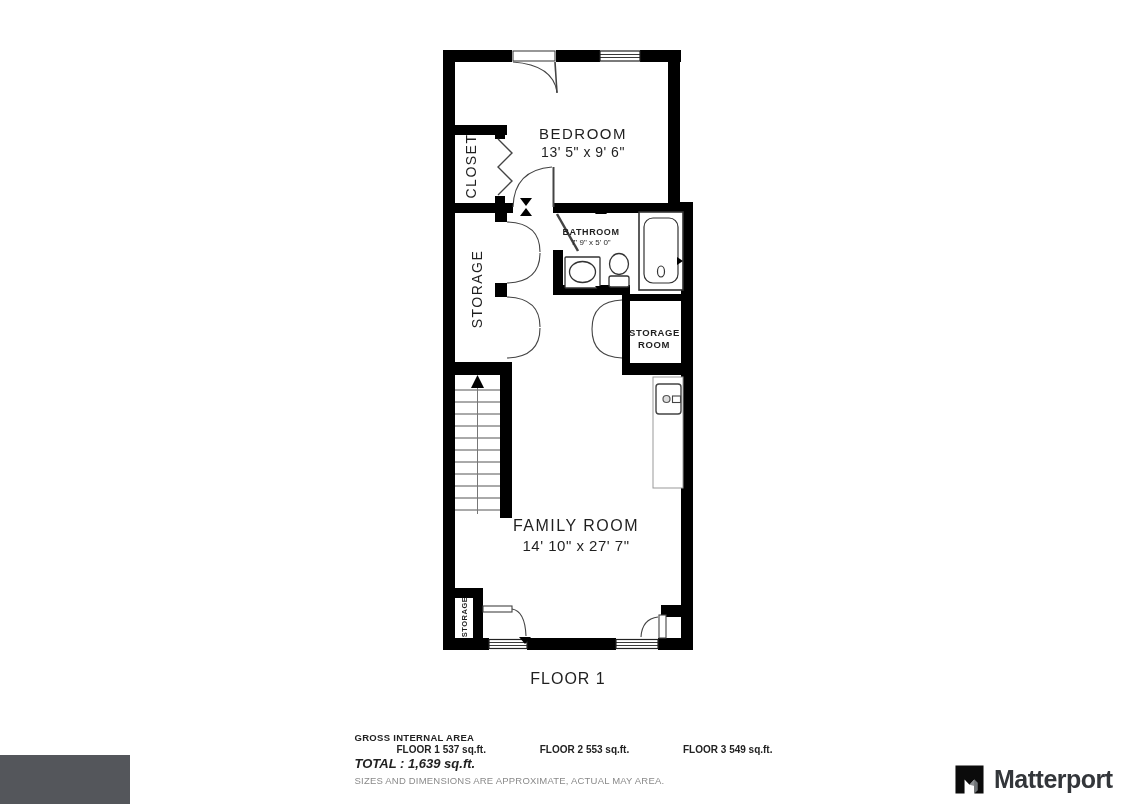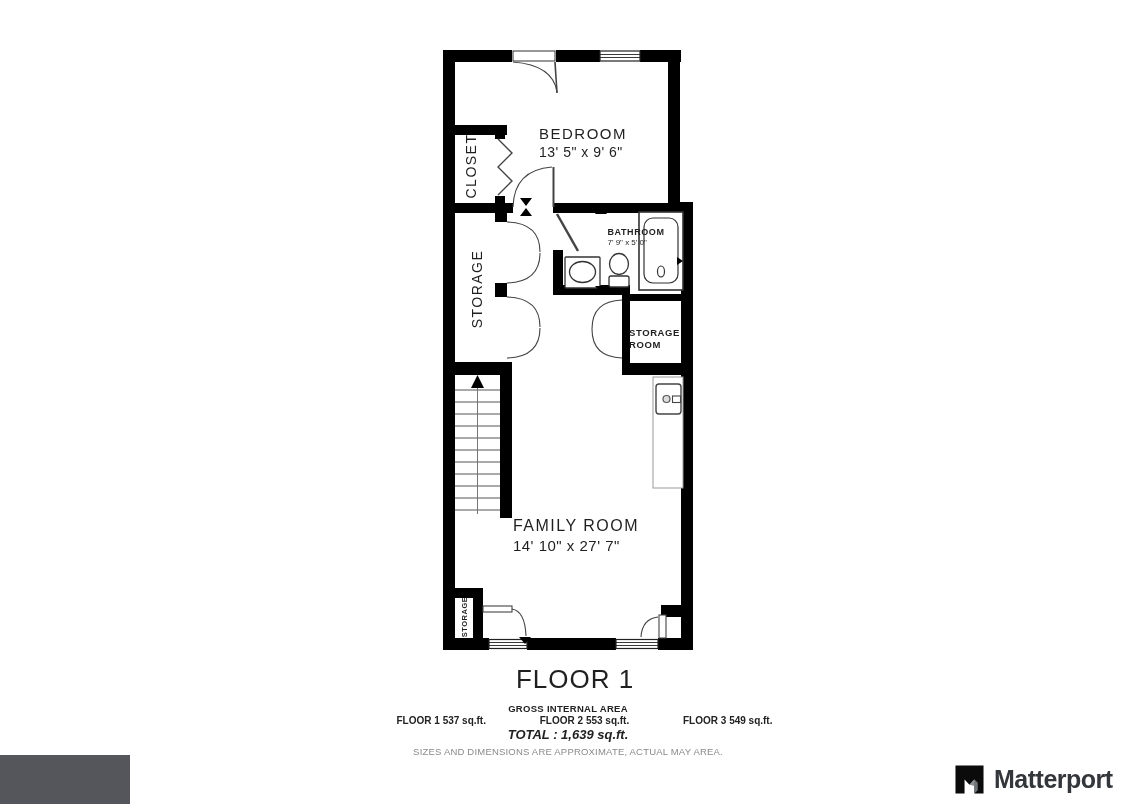--- a/index.html
+++ b/index.html
@@ -1,29 +1,29 @@
 <!DOCTYPE html>
 <html><head>
 <meta charset="utf-8">
 <style>
   html,body{margin:0;padding:0;background:#ffffff;}
   #stage{
     position:relative;width:1137px;height:804px;background:#ffffff;overflow:hidden;
     font-family:"Liberation Sans", sans-serif;color:#1f1f1f;
   }
   .abs{position:absolute;}
-  .label{position:absolute;transform:translate(-50%,-50%);white-space:nowrap;text-align:left;color:#1f1f1f;}
+  .label{position:absolute;transform:translate(-50%,-50%);white-space:nowrap;text-align:center;color:#1f1f1f;}
   .vlabel{position:absolute;transform:translate(-50%,-50%) rotate(-90deg);white-space:nowrap;text-align:center;color:#1f1f1f;}
   .room-name{font-size:15px;letter-spacing:1.5px;font-weight:500;}
   .room-dims{font-size:14px;letter-spacing:0.5px;margin-top:2px;}
   .sm-name{font-size:9px;font-weight:700;letter-spacing:0.6px;}
   .sm-dims{font-size:8px;margin-top:1px;}
-  .floor-label{font-size:26px;letter-spacing:1px;font-weight:500;margin-left:7px;}
+  .floor-label{font-size:16px;letter-spacing:1px;font-weight:500;}
   
-  .footer{position:absolute;left:568px;top:703px;transform:translateX(-50%);text-align:center;color:#222;}
+  .footer{position:absolute;left:568px;top:732px;transform:translateX(-50%);text-align:left;color:#222;}
   .f-title{font-size:9.5px;font-weight:700;letter-spacing:0.3px;}
   .f-floors{font-size:10px;font-weight:700;margin-top:1px;}
   .f-floors span{margin:0 9px;padding-left:33px;}
   .f-total{font-size:13px;font-weight:700;margin-top:1px;font-style:italic;}
   .f-disc{font-size:9.5px;color:#8a8a8a;margin-top:4px;letter-spacing:0.2px;}
   
   .bright-box{position:absolute;left:0;top:755px;width:130px;height:49px;background:#54565b;}
   
   .mp-box{position:absolute;left:953px;top:763px;display:flex;align-items:center;}
   .mp-word{font-size:25px;font-weight:700;color:#33363a;letter-spacing:-0.5px;margin-left:8px;}
@@ -178,21 +178,21 @@
 
   <div class="label" style="left:583px;top:142px;">
     <div class="room-name">BEDROOM</div>
     <div class="room-dims">13' 5" x 9' 6"</div>
   </div>
 
   <div class="vlabel room-name" style="left:471px;top:166px;font-size:14px;">CLOSET</div>
 
   <div class="vlabel room-name" style="left:477px;top:289px;font-size:14px;">STORAGE</div>
 
-  <div class="label" style="left:636px;top:237px;">
+  <div class="label" style="left:591px;top:237px;">
     <div class="sm-name">BATHROOM</div>
     <div class="sm-dims">7' 9" x 5' 0"</div>
   </div>
 
   <div class="label sm-name" style="left:654px;top:339px;width:50px;white-space:normal;line-height:12px;font-size:9.5px;">STORAGE ROOM</div>
 
   <div class="vlabel" style="left:464px;top:617px;font-size:7.5px;font-weight:700;letter-spacing:0.5px;">STORAGE</div>
 
   <div class="label" style="left:576px;top:525px;">
     <div class="room-name" style="font-size:16px;margin-top:20px;">FAMILY ROOM</div>

